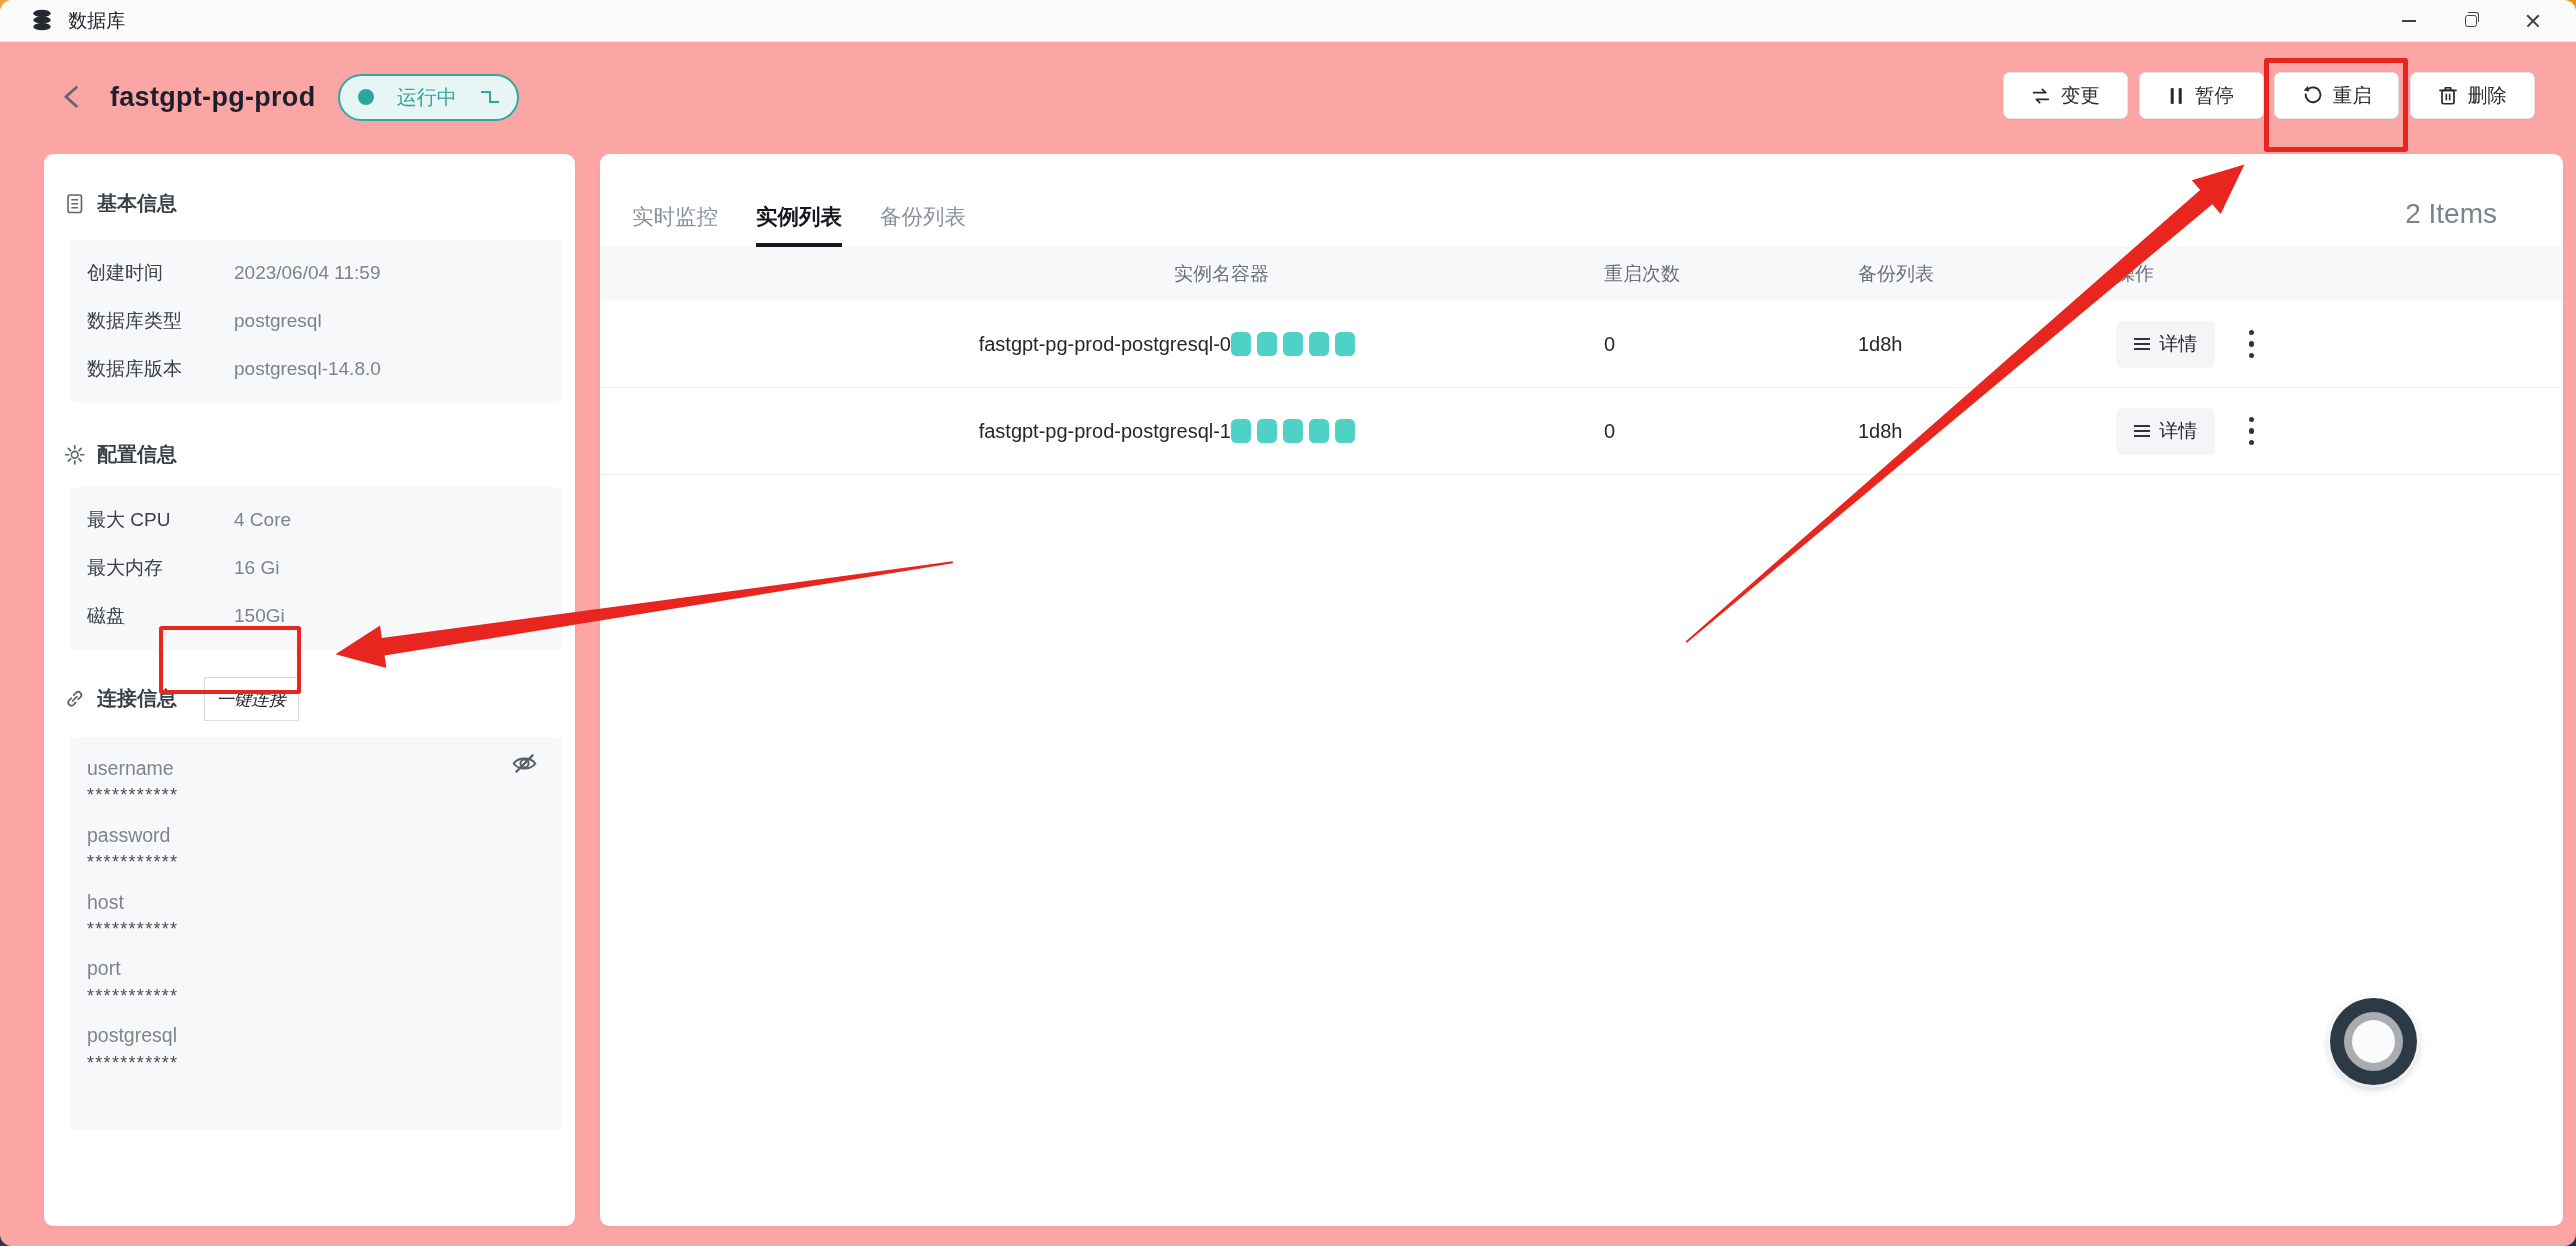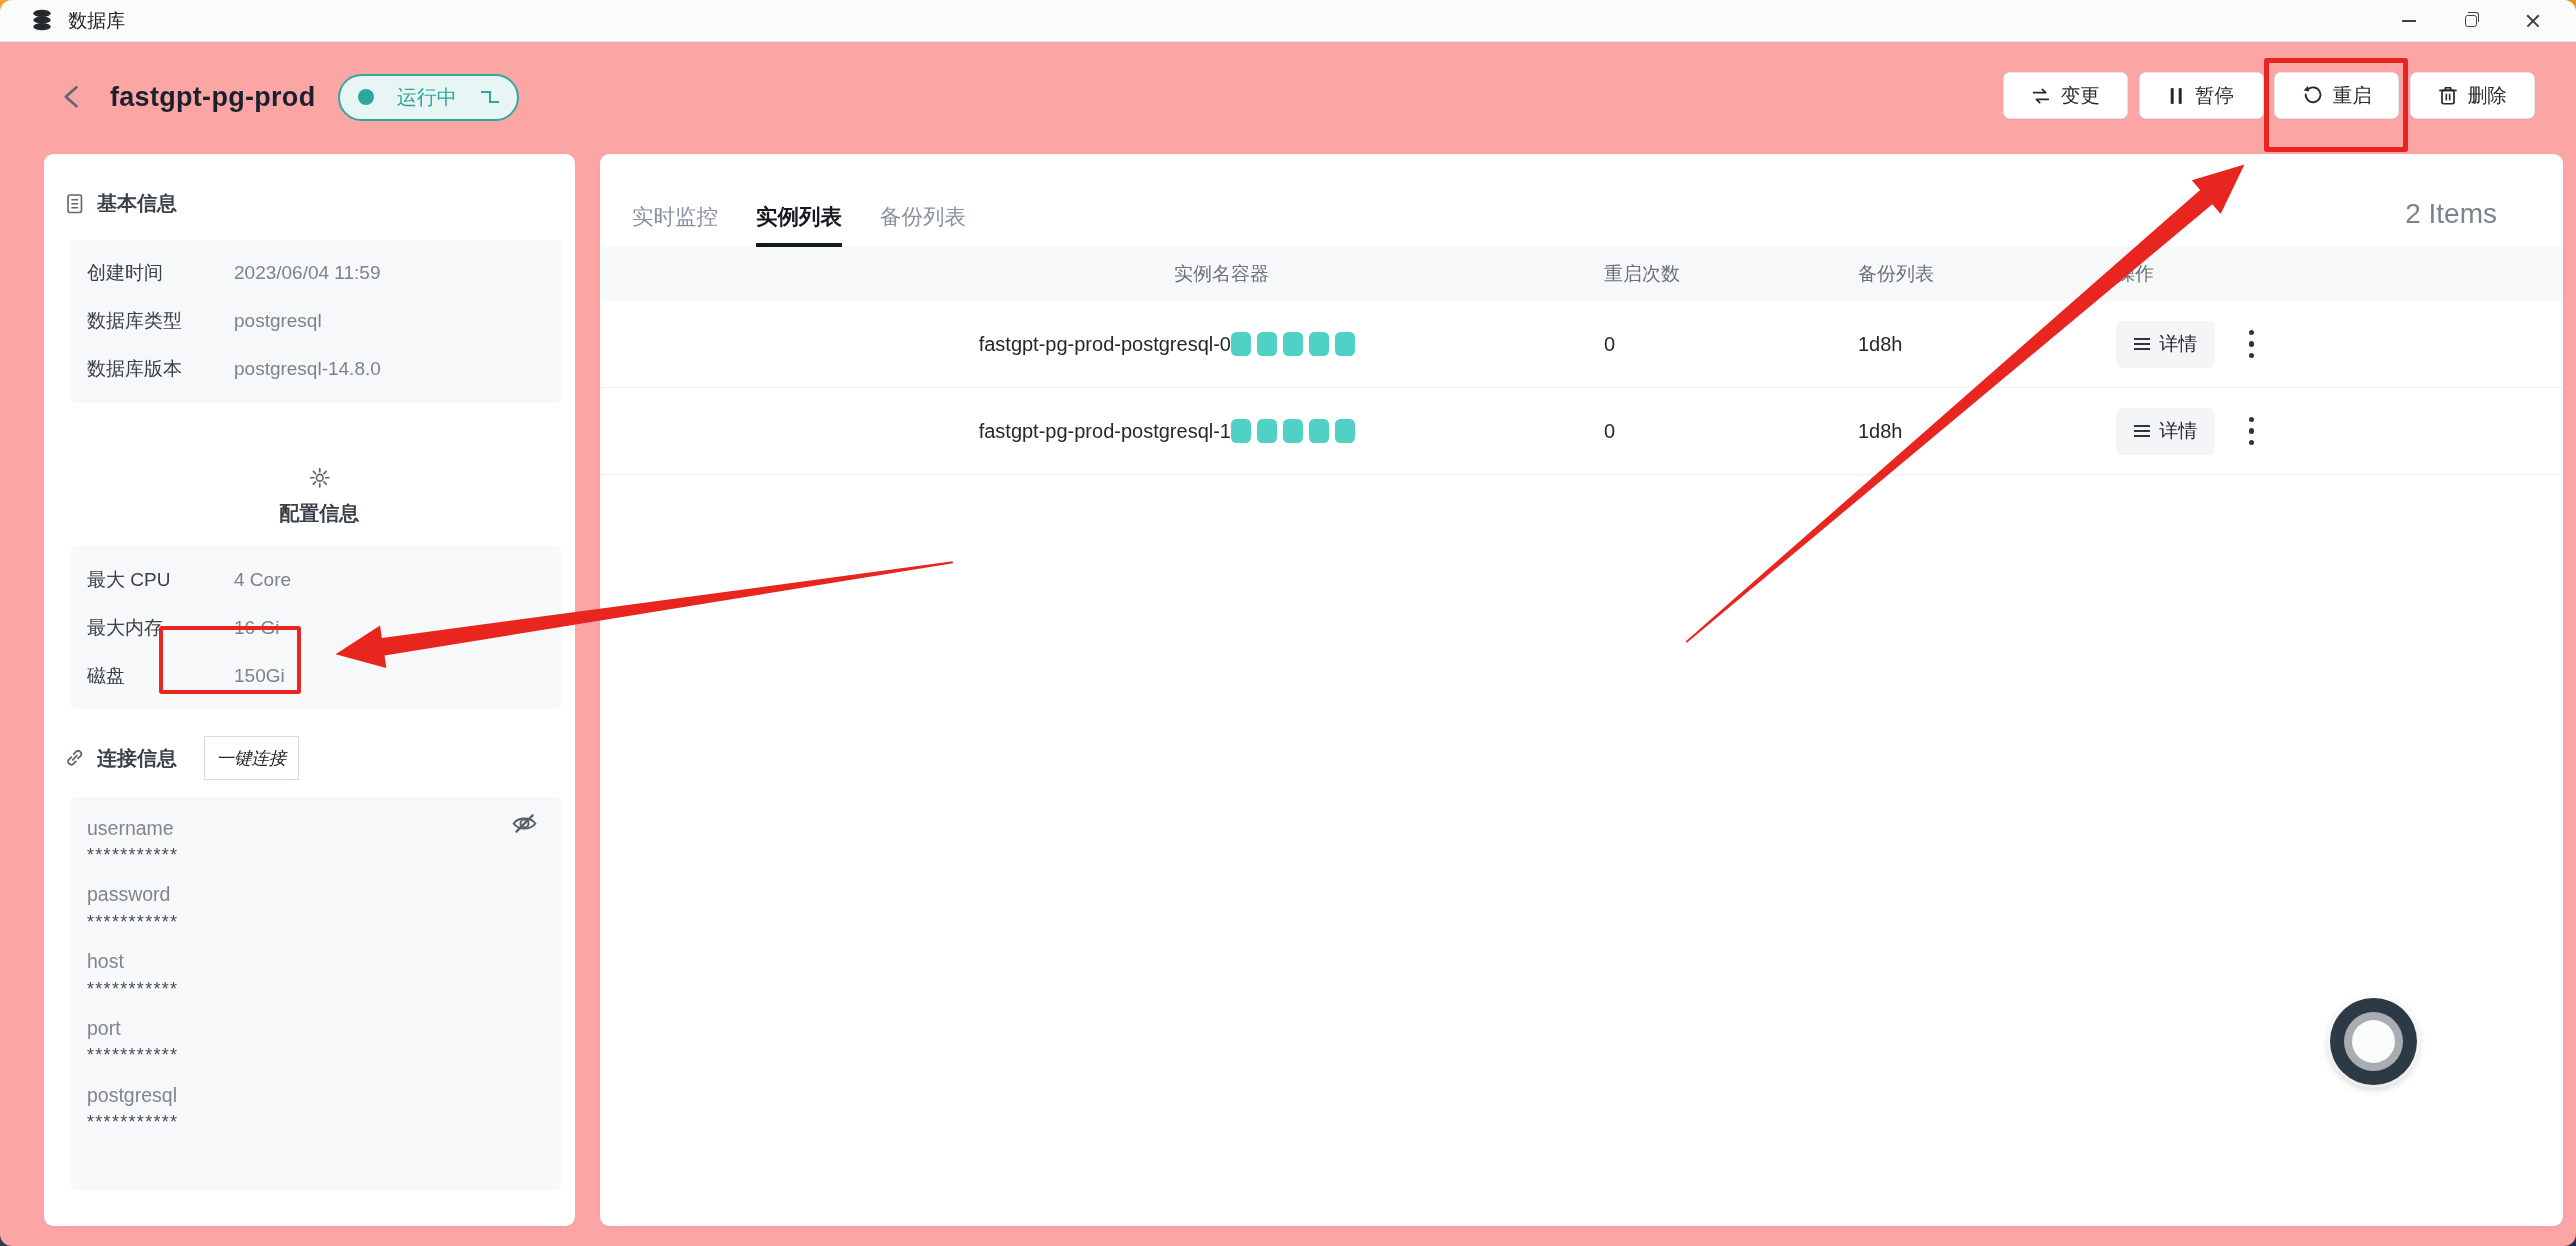--- a/index.html
+++ b/index.html
@@ -45,21 +45,21 @@
   .sidebar-card { position:absolute; left:44px; top:154px; width:531px; height:1072px;
                   background:#fff; border-radius:9.4px; box-shadow:0 1.3px 4px rgba(20,30,40,.03); }
   .main-card { position:absolute; left:600px; top:154px; width:1963px; height:1072px;
                background:#fff; border-radius:9.4px; overflow:hidden; box-shadow:0 1.3px 4px rgba(20,30,40,.03); }
 
   
   .side-header { display:flex; align-items:center; gap:12px; margin-left:19.5px;
                  font-size:20px; color:#3A4148; font-weight:600; }
   .side-header svg { flex:none; }
   .h-basic { padding-top:36px; }
-  .h-config { margin-top:64px;flex-direction:column; }
+  .h-config { margin-top:38px; }
   .h-conn { margin-top:32px; height:34px; }
   .side-panel { margin:0 auto; margin-left:26px; width:492px; background:#F7F8FA; border-radius:6.7px; }
   .panel-kv { margin-top:23px; padding:9.4px 0; }
   .panel-kv2 { margin-top:19px; padding:9.4px 0; }
   .info-row { height:48px; display:flex; align-items:center; padding-left:17px; font-size:19px; }
   .info-label { width:147px; color:#3A4148; }
   .info-value { color:#7B838B; }
 
   .connect-btn { margin-left:14.8px; width:95px; height:44px; background:#fff; border:0.7px solid #D8DCE2;
                  border-radius:0; font-size:17.4px; color:#24282C; display:flex; align-items:center;

